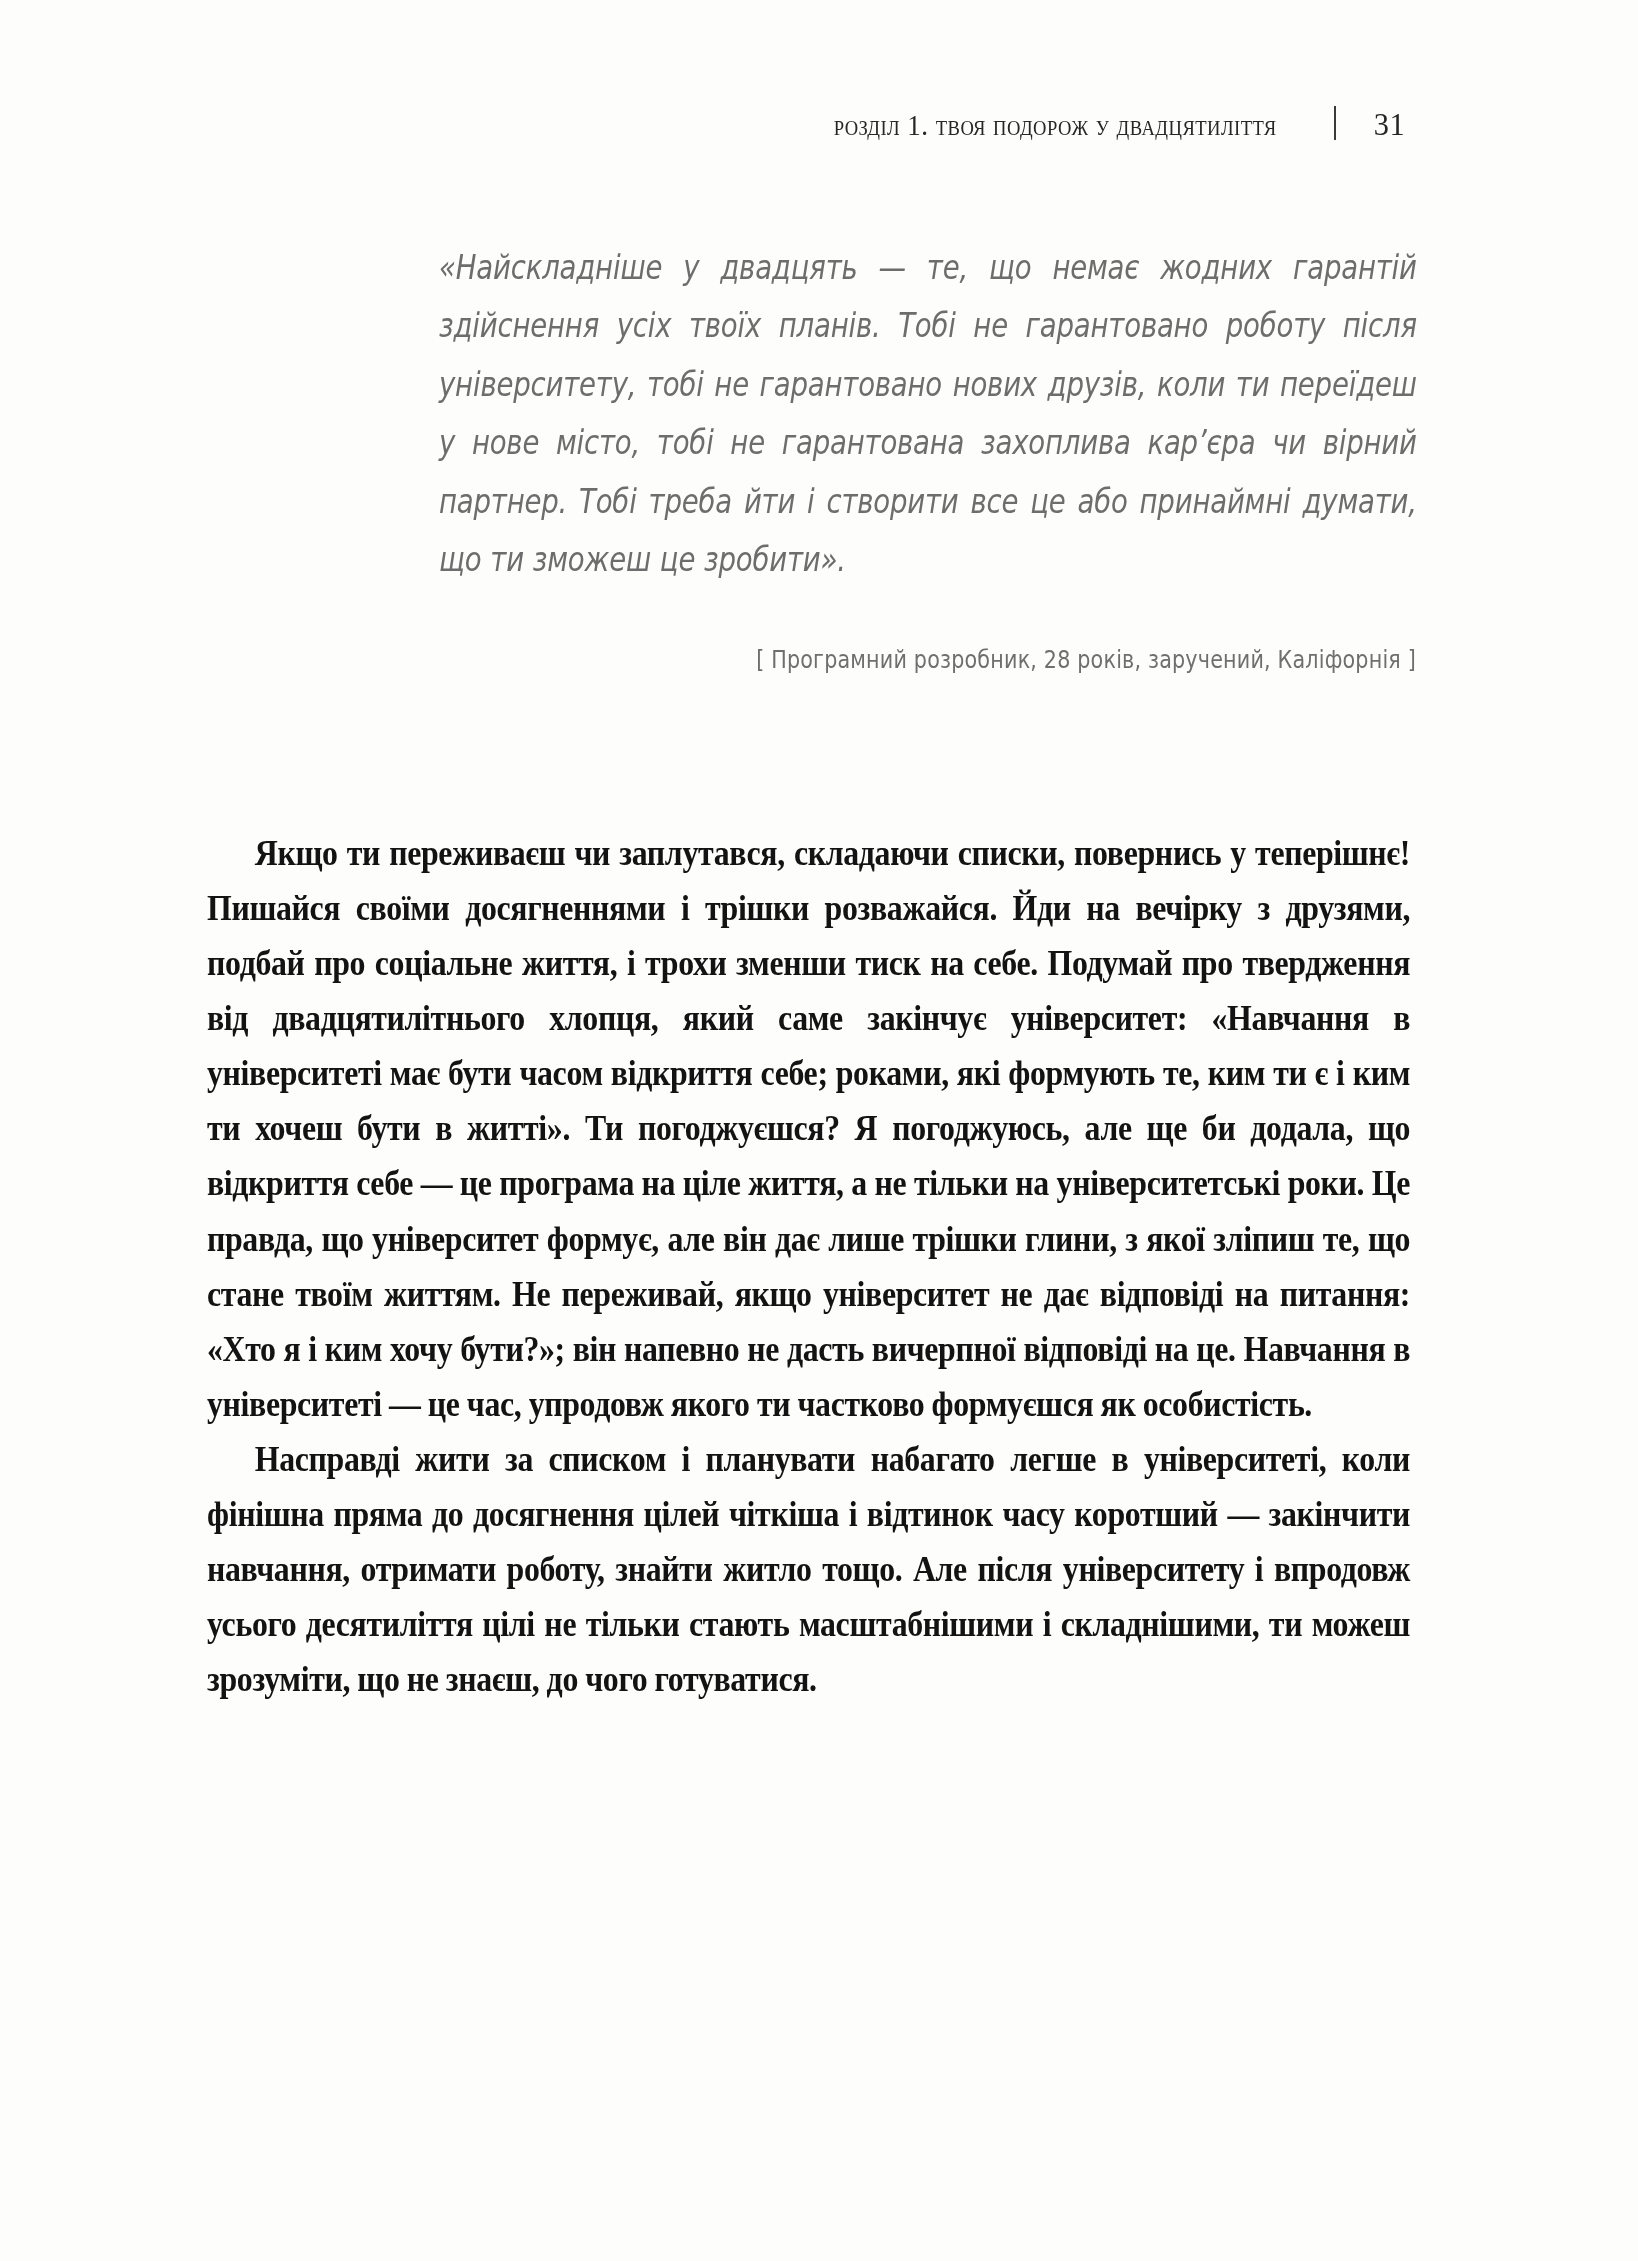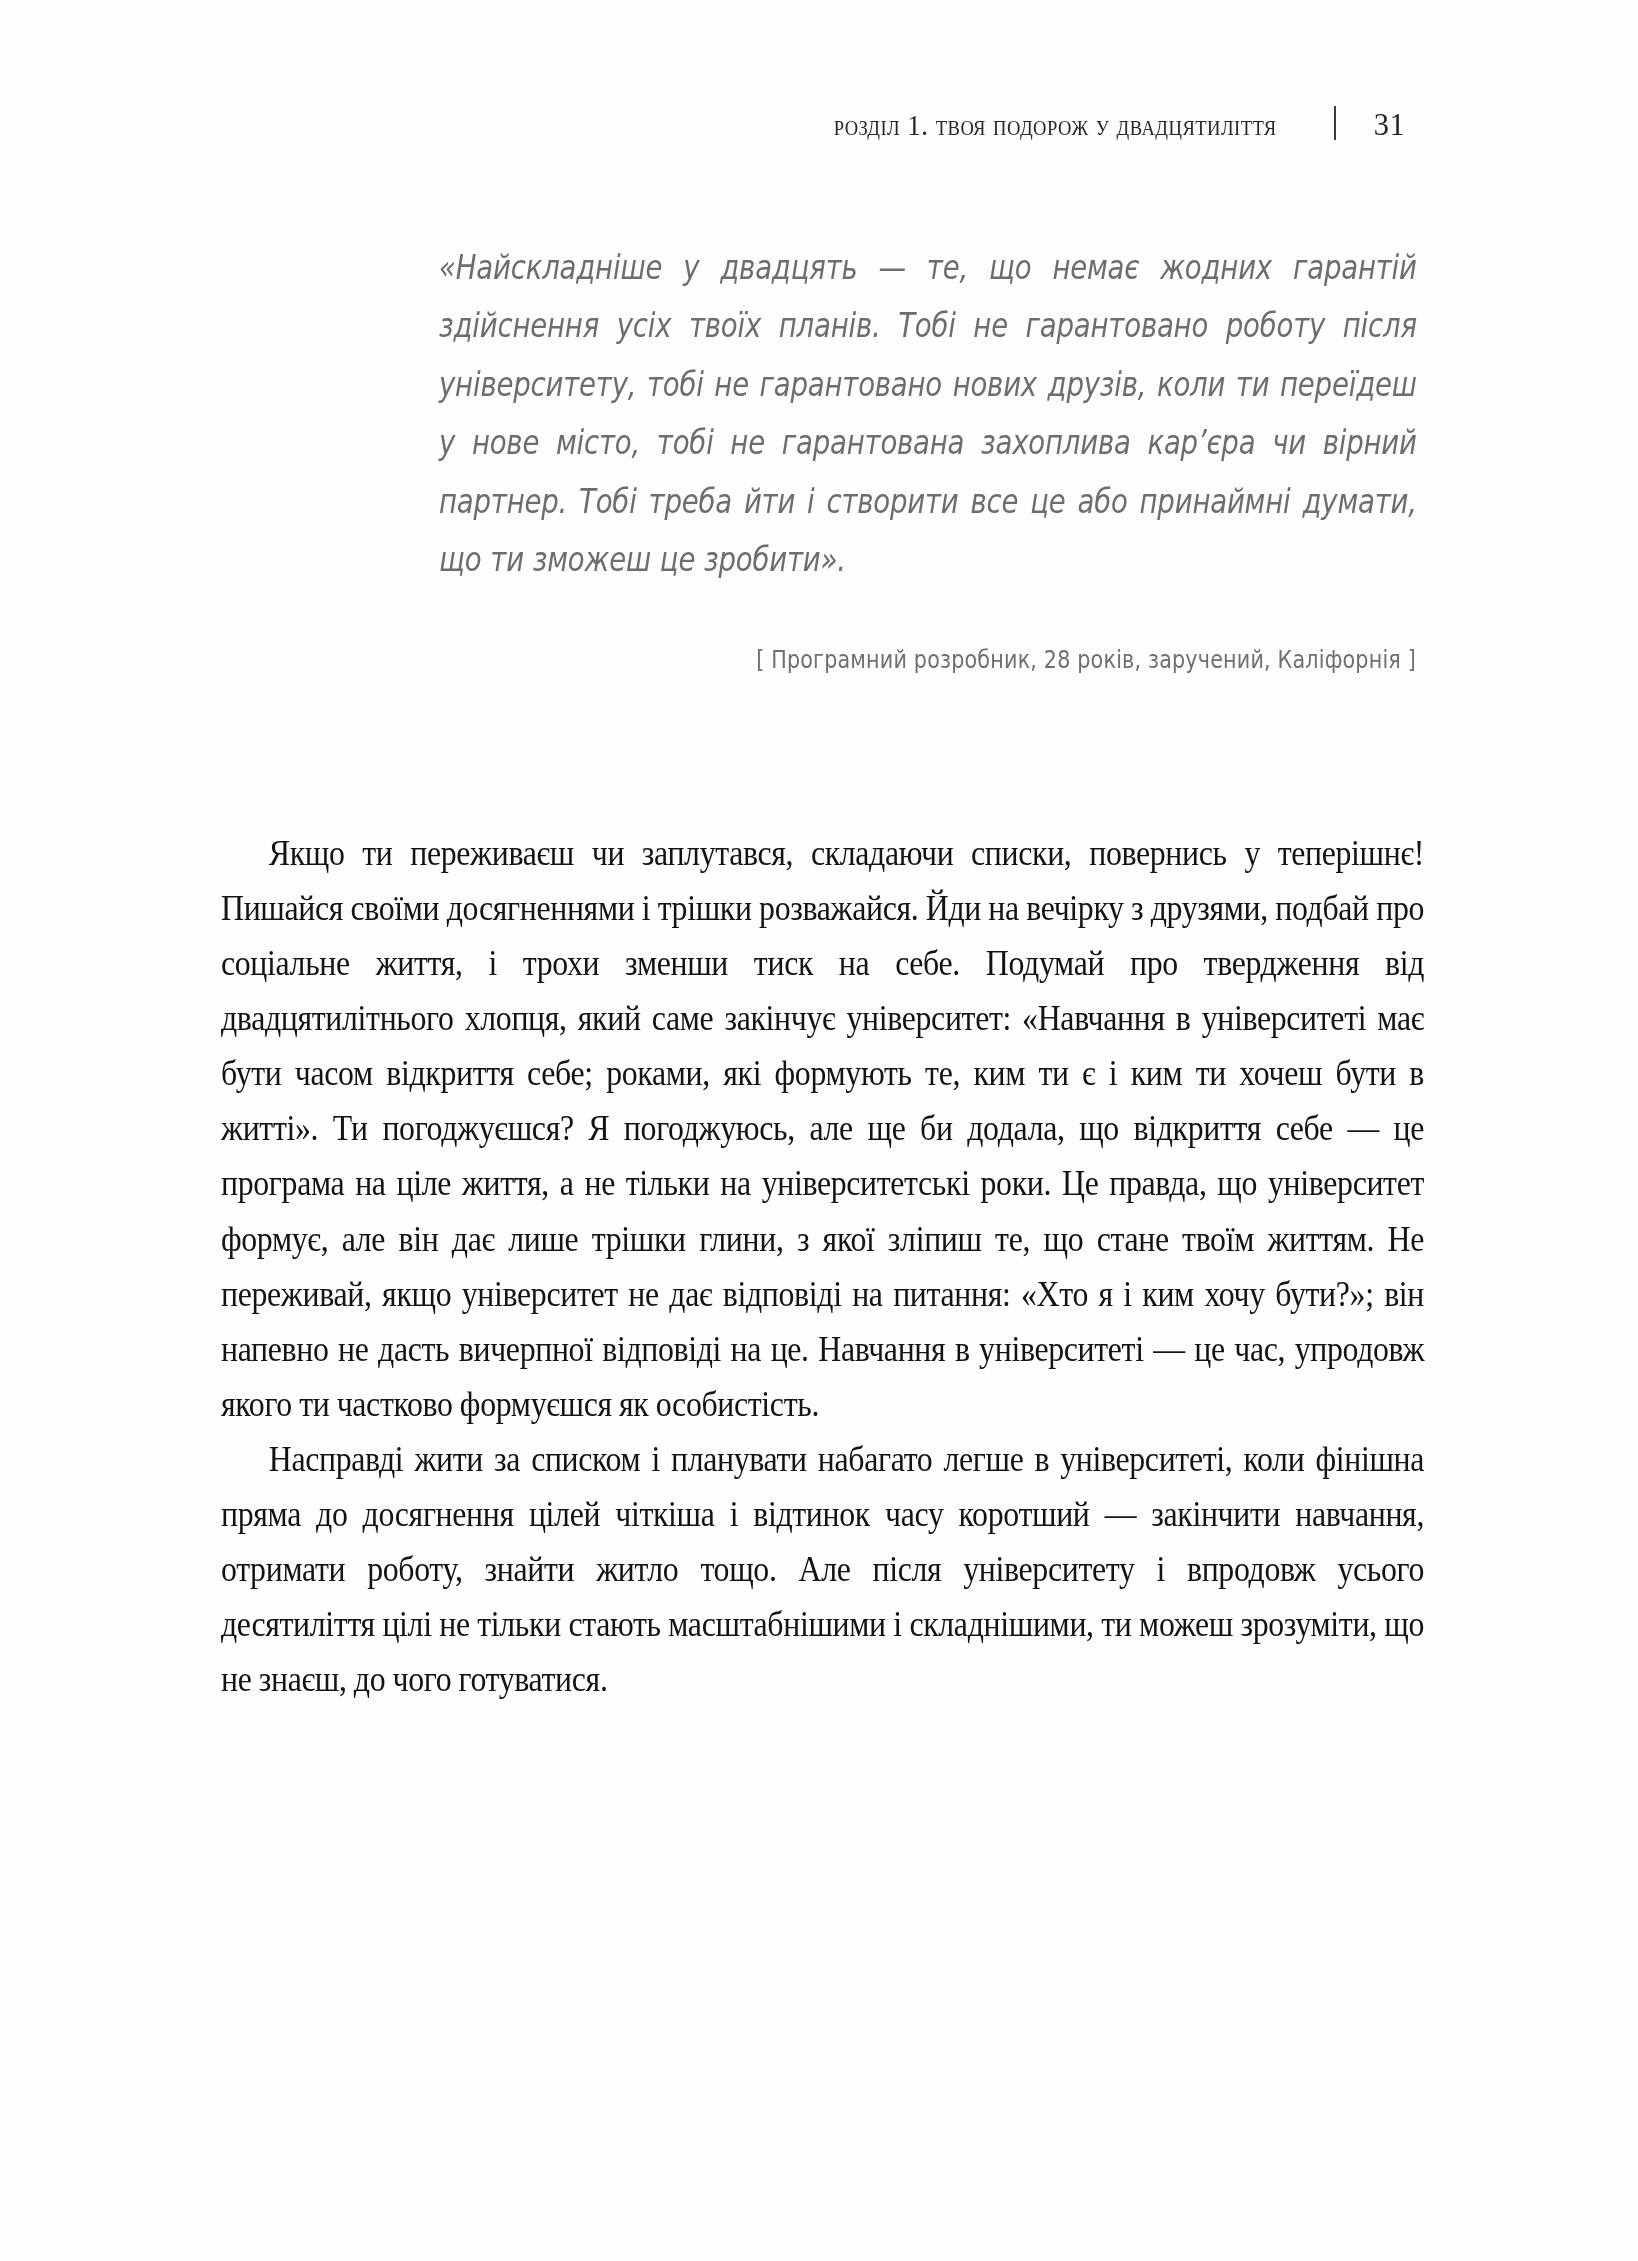--- a/index.html
+++ b/index.html
@@ -102,22 +102,23 @@
     transform: scaleX(0.92);
     transform-origin: right top;
     width: 108.7%;
     margin-left: -8.7%;
   }
 
   
   .body-block {
     position: absolute;
     top: 826px;
-    left: 221px;
+    left: 207px;
     width: 1203px;
+    font-weight: bold;
   }
 
   .body-p {
     font-family: "Liberation Serif", "DejaVu Serif", serif;
     font-size: 36px;
     line-height: 1.53;
     color: #131313;
     text-align: justify;
     text-justify: inter-word;
     text-indent: 54px;

